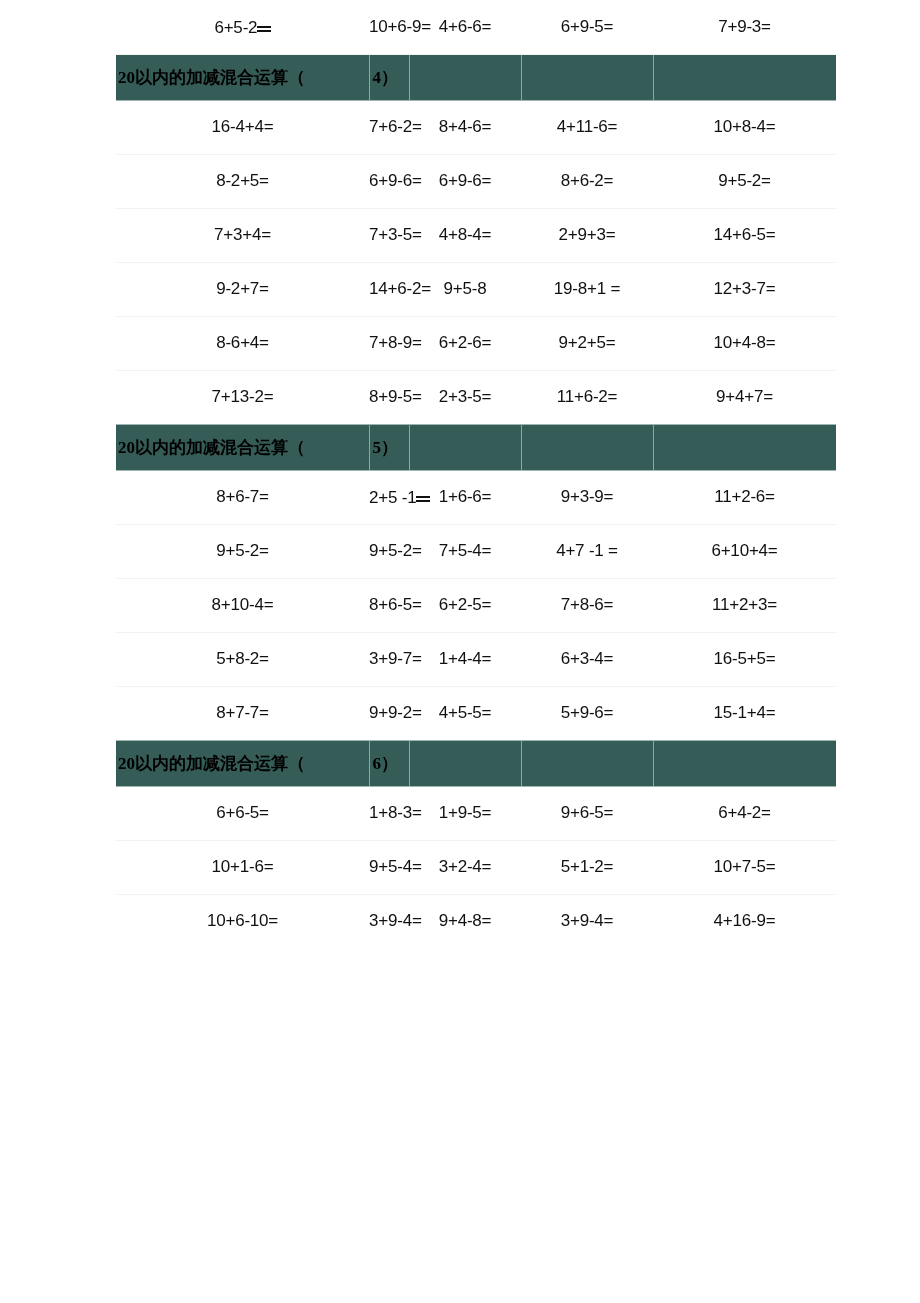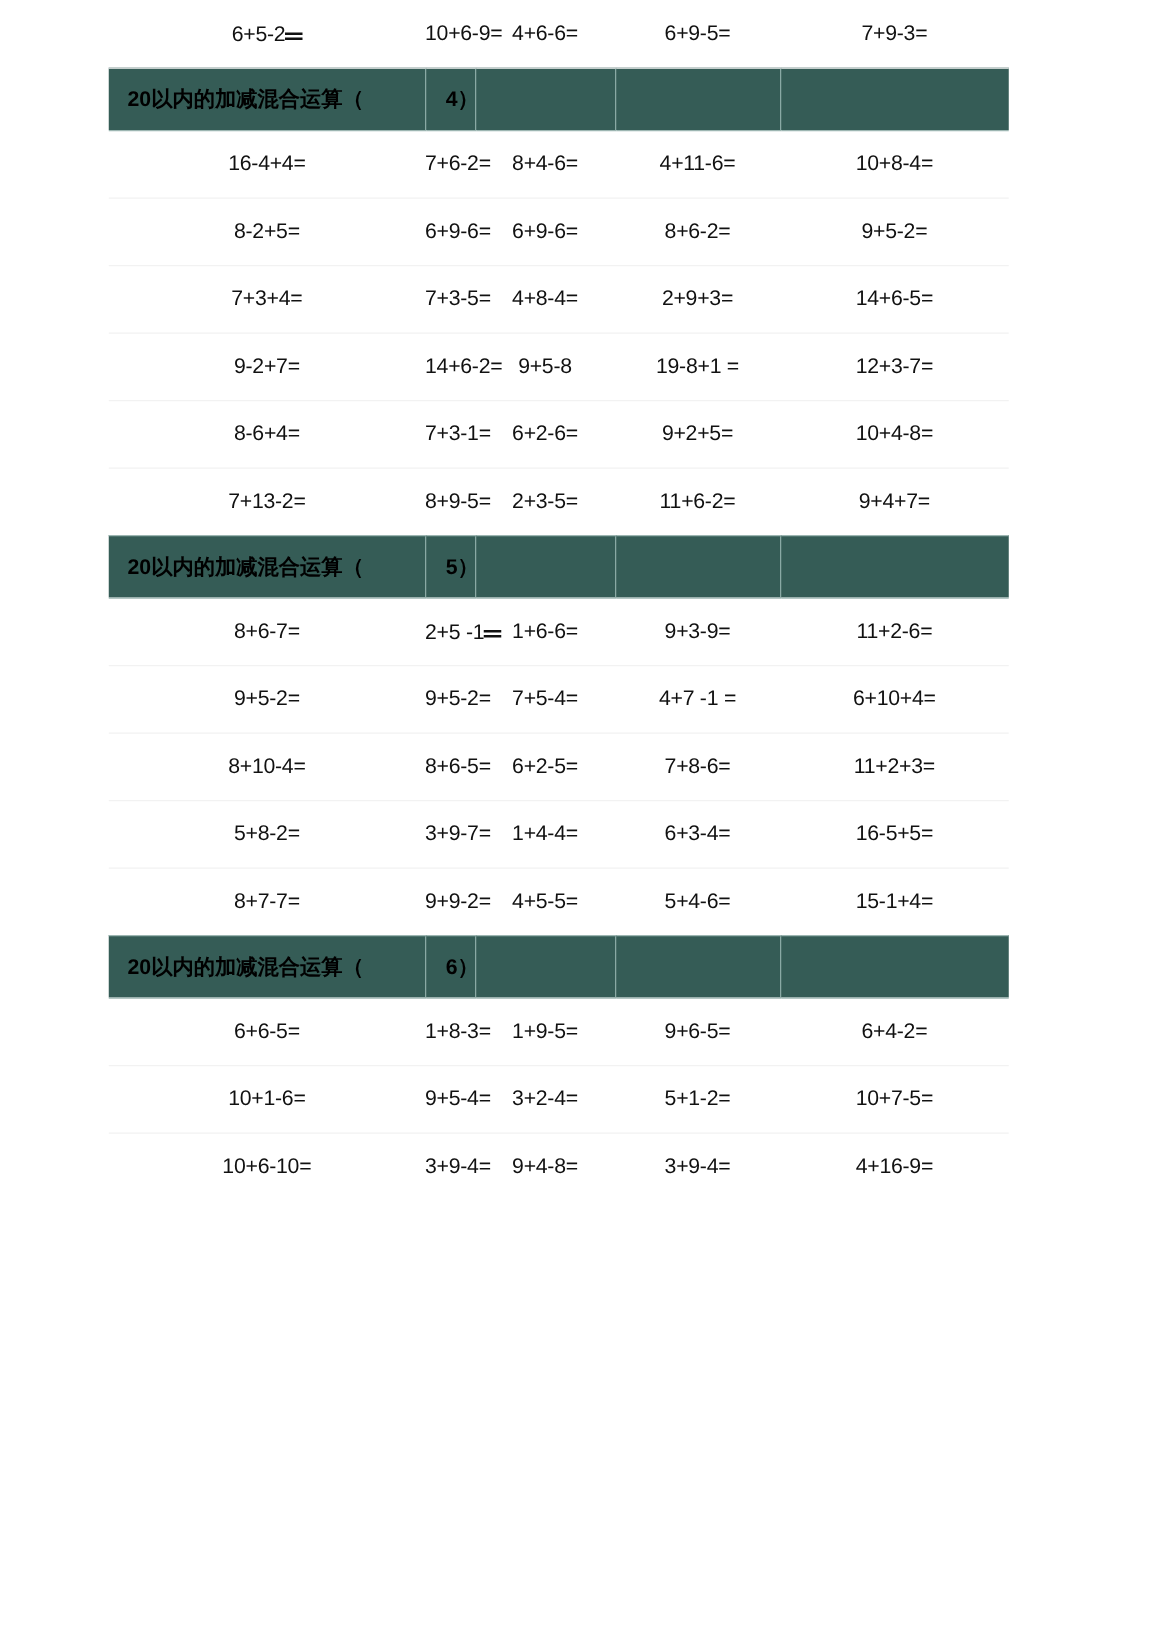--- a/index.html
+++ b/index.html
@@ -12,21 +12,21 @@
     width: 920px;
     height: 1303px;
     font-family: "Liberation Sans", "DejaVu Sans", sans-serif;
     color: #000000;
     overflow: hidden;
     position: relative;
   }
 
   #sheet {
     position: absolute;
-    left: 87px;
+    left: 116px;
     top: 0px;
     width: 720px;
   }
 
   table.worksheet {
     border-collapse: collapse;
     table-layout: fixed;
     width: 720px;
   }
 
@@ -49,25 +49,26 @@
     border-bottom: 1px solid #f2f2f2;
     padding: 0;
     white-space: nowrap;
   }
   td.prob.nosep { border-bottom: none; }
 
   
   tr.band-row { height: 46px; }
   td.band {
     background: #355C56;
-    padding: 13px;
+    padding: 0;
     border-left: 1px solid #8aa9a4;
     border-top: 1px solid #9db6b2;
     border-bottom: 1px solid #9db6b2;
     vertical-align: middle;
+    font-family: Liberation Serif, serif;
   }
   td.band.first { border-left: none; }
   td.band.last  { border-right: none; }
 
   .band-title {
     font-size: 17px;
     font-weight: bold;
     color: #000000;
     padding-left: 2px;
     white-space: nowrap;
@@ -156,21 +157,21 @@
         </tr>
         <tr class="prob-row">
           <td class="prob"><span>9-2+7=</span></td>
           <td class="prob"><span>14+6-2=</span></td>
           <td class="prob"><span>9+5-8</span></td>
           <td class="prob"><span>19-8+1 =</span></td>
           <td class="prob"><span>12+3-7=</span></td>
         </tr>
         <tr class="prob-row">
           <td class="prob"><span>8-6+4=</span></td>
-          <td class="prob"><span>7+3-1=</span></td>
+          <td class="prob"><span>7+8-9=</span></td>
           <td class="prob"><span>6+2-6=</span></td>
           <td class="prob"><span>9+2+5=</span></td>
           <td class="prob"><span>10+4-8=</span></td>
         </tr>
         <tr class="prob-row">
           <td class="prob nosep"><span>7+13-2=</span></td>
           <td class="prob nosep"><span>8+9-5=</span></td>
           <td class="prob nosep"><span>2+3-5=</span></td>
           <td class="prob nosep"><span>11+6-2=</span></td>
           <td class="prob nosep"><span>9+4+7=</span></td>
@@ -211,21 +212,21 @@
           <td class="prob"><span>5+8-2=</span></td>
           <td class="prob"><span>3+9-7=</span></td>
           <td class="prob"><span>1+4-4=</span></td>
           <td class="prob"><span>6+3-4=</span></td>
           <td class="prob"><span>16-5+5=</span></td>
         </tr>
         <tr class="prob-row">
           <td class="prob nosep"><span>8+7-7=</span></td>
           <td class="prob nosep"><span>9+9-2=</span></td>
           <td class="prob nosep"><span>4+5-5=</span></td>
-          <td class="prob nosep"><span>5+4-6=</span></td>
+          <td class="prob nosep"><span>5+9-6=</span></td>
           <td class="prob nosep"><span>15-1+4=</span></td>
         </tr>
         <tr class="band-row">
           <td class="band first">
             <div class="band-title">20以内的加减混合运算（</div>
           </td>
           <td class="band">
             <div class="band-num">6）</div>
           </td>
           <td class="band"></td>

